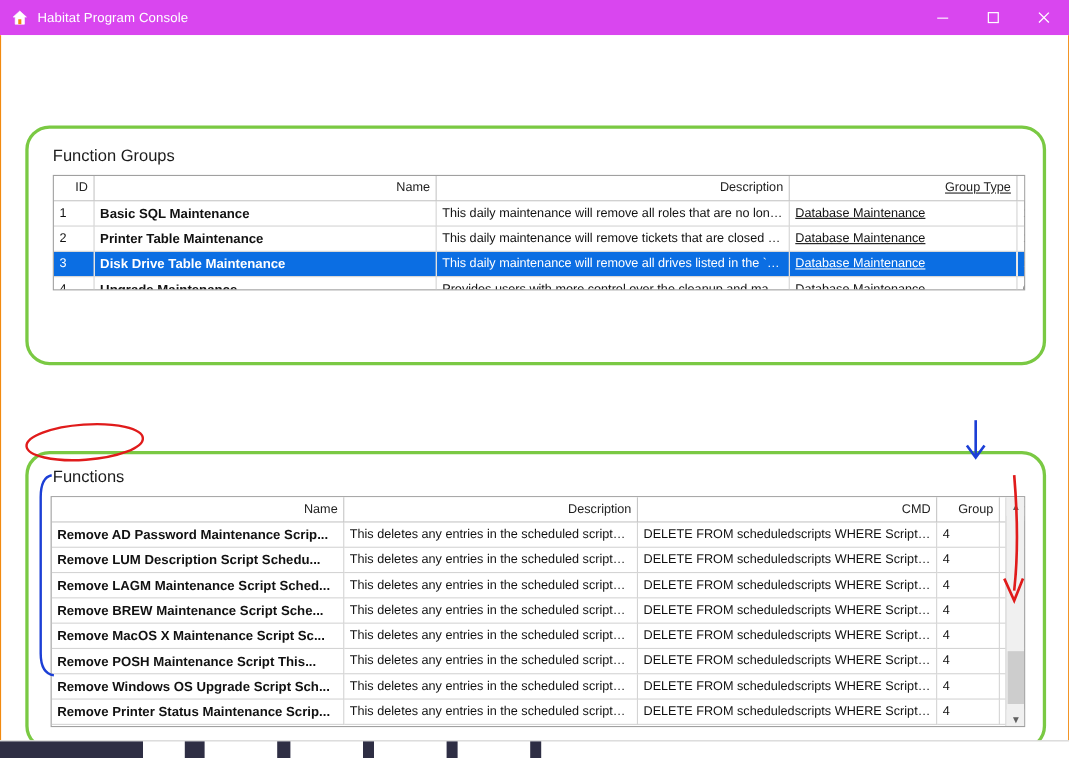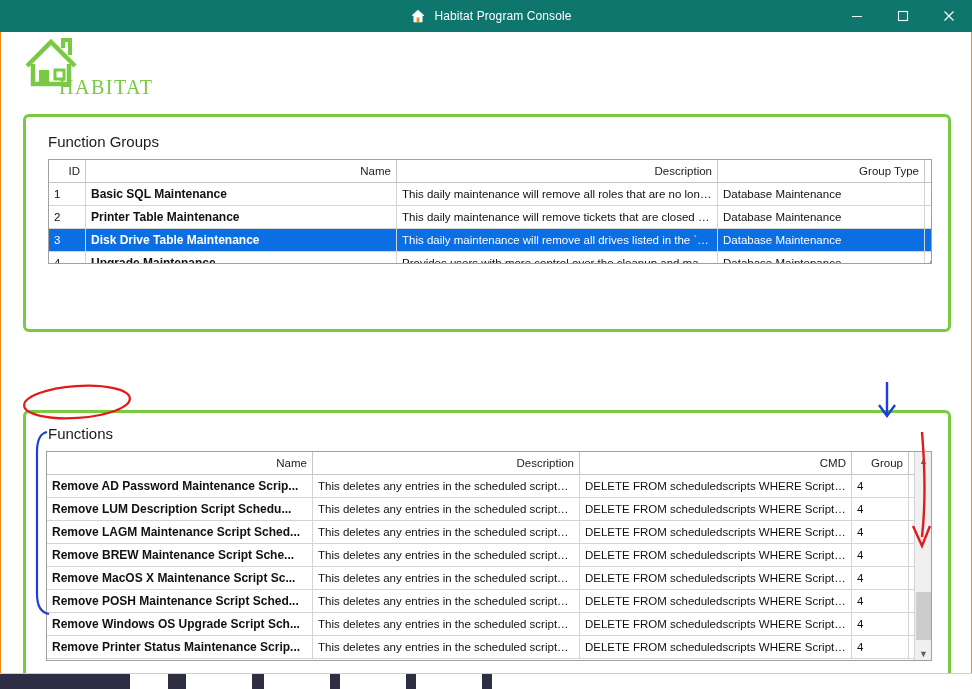--- a/index.html
+++ b/index.html
@@ -11,25 +11,24 @@
     height: 689px;
     background: #ffffff;
     font-family: "Liberation Sans", sans-serif;
     overflow: hidden;
     position: relative;
   }
 
   
   .titlebar {
     height: 32px;
-    background: #0f766e;
+    background: #d946ef;
     display: flex;
     align-items: center;
     position: relative;
-    justify-content: center;
   }
   .titlebar .app-icon {
     width: 16px;
     height: 16px;
     margin-left: 10px;
     margin-right: 8px;
     position: relative;
   }
   .titlebar .title-text {
     color: #ffffff;
@@ -81,21 +80,21 @@
     font-size: 20px;
     color: #7ac943;
     letter-spacing: 1.5px;
     font-family: "Liberation Serif", serif;
   }
 
   
   .panel {
     position: absolute;
     border: 3px solid #7ac943;
-    border-radius: 6px;
+    border-radius: 22px;
     background: #ffffff;
     box-sizing: border-box;
   }
   #panel-function-groups {
     left: 22px;
     top: 82px;
     width: 928px;
     height: 218px;
   }
   #panel-functions {
@@ -170,21 +169,21 @@
   tr.selected td {
     background: #0b6ee3;
     color: #ffffff;
   }
   tr.selected td.bold { color: #ffffff; }
 
   
   .fg-c0 { width: 26px; text-align: left; }
   .fg-c1 { width: 300px; }
   .fg-c2 { width: 310px; }
-  .fg-c3 { width: 196px; }
+  .fg-c3 { width: 196px; text-decoration: underline; }
   .fg-c4 { width: 52px; }
 
   
   .fn-c0 { width: 255px; }
   .fn-c1 { width: 256px; }
   .fn-c2 { width: 261px; }
   .fn-c3 { width: 46px; }
   .fn-c4 { width: 48px; }
 
   
@@ -267,30 +266,20 @@
     <div class="win-btn close">
       <svg width="12" height="12" viewBox="0 0 12 12">
           <path d="M1.5 1.5 L10.5 10.5 M10.5 1.5 L1.5 10.5" stroke="#ffffff" stroke-width="1.2"></path>
         </svg>
     </div>
   </div>
 </div>
 
 <div class="window-body">
 
-  <div class="logo-area">
-    <svg width="150" height="52" viewBox="0 0 150 52">
-      <path d="M12 30 L36 6 L60 30" fill="none" stroke="#7ac943" stroke-width="4.5"></path>
-      <path d="M18 28 L18 48 L54 48 L54 28" fill="none" stroke="#7ac943" stroke-width="4.5"></path>
-      <rect x="24" y="34" width="10" height="14" fill="#7ac943"></rect>
-      <rect x="40" y="34" width="9" height="9" fill="none" stroke="#7ac943" stroke-width="3"></rect>
-      <path d="M48 12 L48 4 L55 4 L55 19" fill="none" stroke="#7ac943" stroke-width="4"></path>
-    </svg>
-    <div class="logo-word">HABITAT</div>
-  </div>
 
   <div class="panel" id="panel-function-groups">
     <div class="panel-title" id="fg-title">Function Groups</div>
 
     <div class="grid" id="grid-function-groups">
       <table class="dg">
         <thead>
           <tr>
             <th class="fg-c0">ID</th>
             <th class="fg-c1">Name</th>
@@ -377,21 +366,21 @@
             <td class="fn-c4">1</td>
           </tr>
           <tr>
             <td class="fn-c0 bold">Remove MacOS X Maintenance Script Sc...</td>
             <td class="fn-c1">This deletes any entries in the scheduled scripts lo...</td>
             <td class="fn-c2">DELETE FROM scheduledscripts WHERE ScriptI...</td>
             <td class="fn-c3">4</td>
             <td class="fn-c4">1</td>
           </tr>
           <tr>
-            <td class="fn-c0 bold">Remove POSH Maintenance Script Sched...</td>
+            <td class="fn-c0 bold">Remove POSH Maintenance Script This...</td>
             <td class="fn-c1">This deletes any entries in the scheduled scripts lo...</td>
             <td class="fn-c2">DELETE FROM scheduledscripts WHERE ScriptI...</td>
             <td class="fn-c3">4</td>
             <td class="fn-c4">1</td>
           </tr>
           <tr>
             <td class="fn-c0 bold">Remove Windows OS Upgrade Script Sch...</td>
             <td class="fn-c1">This deletes any entries in the scheduled scripts lo...</td>
             <td class="fn-c2">DELETE FROM scheduledscripts WHERE ScriptI...</td>
             <td class="fn-c3">4</td>

